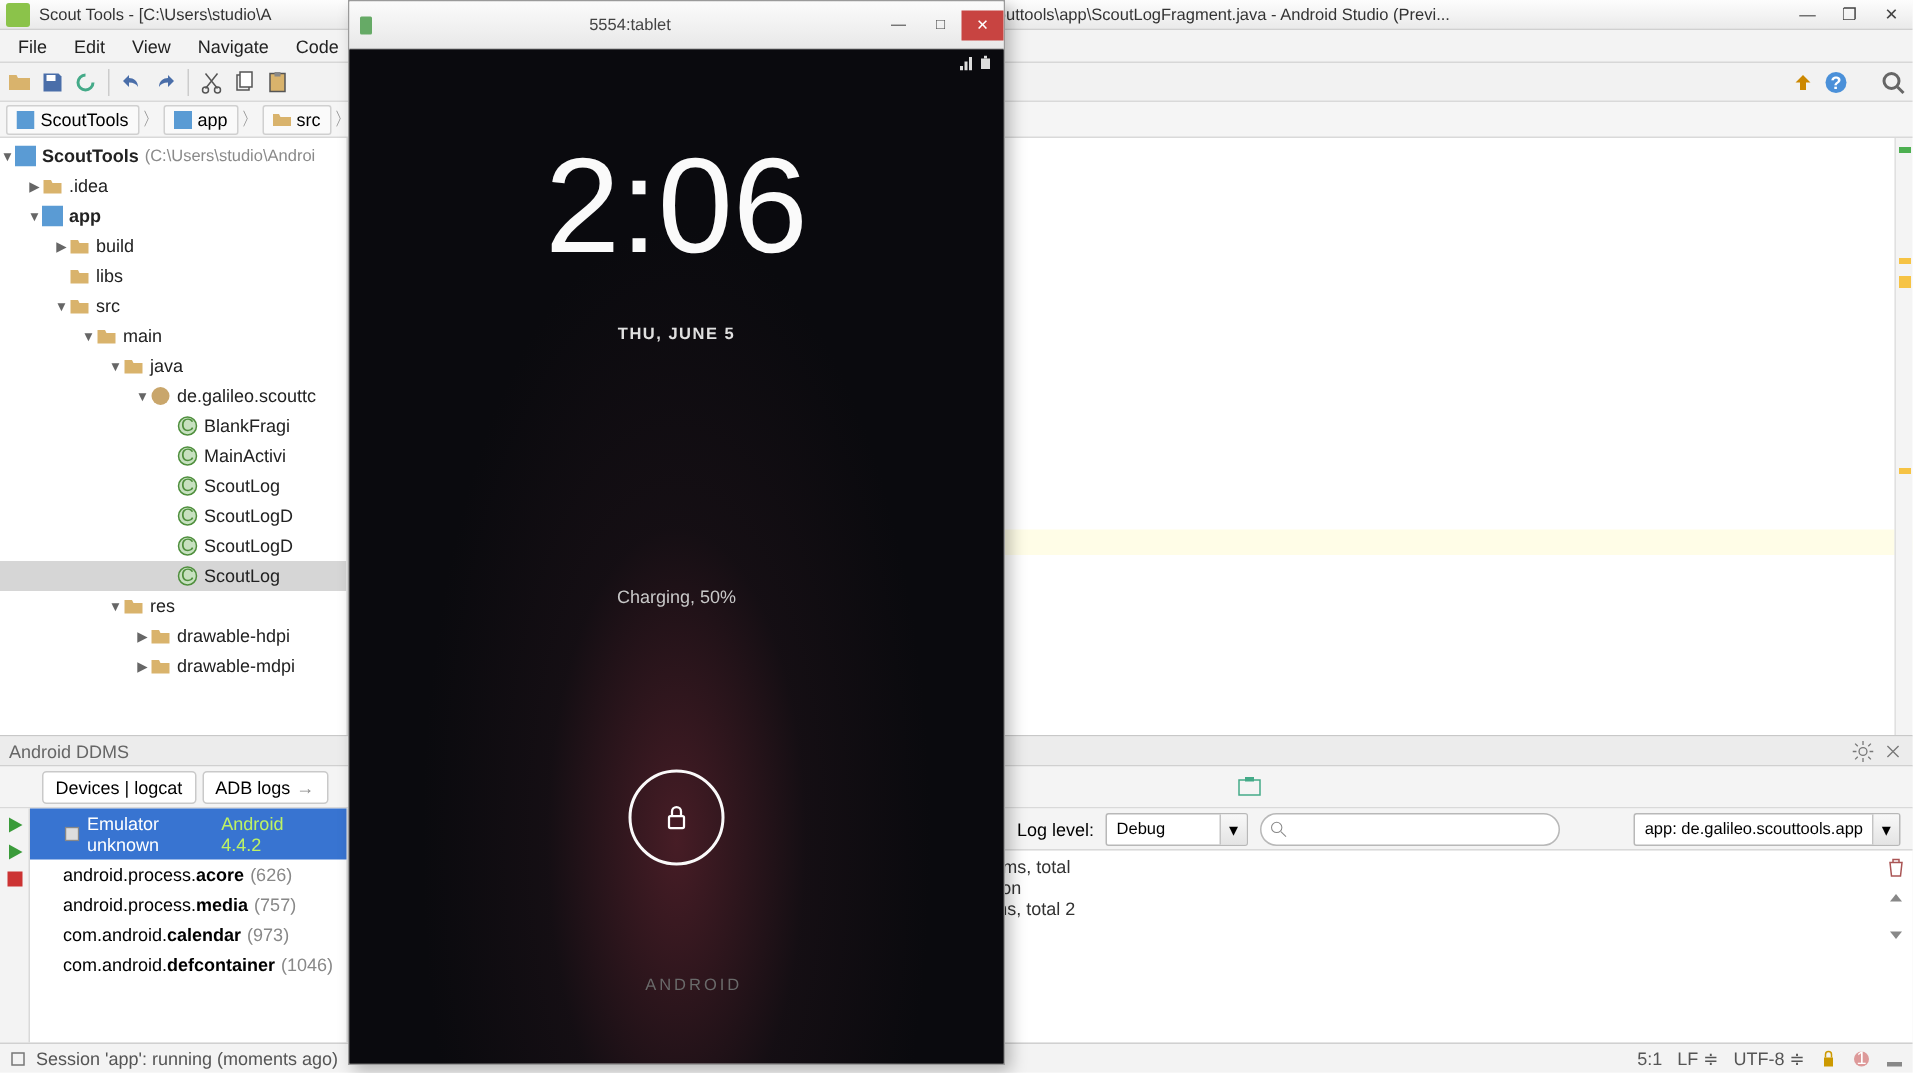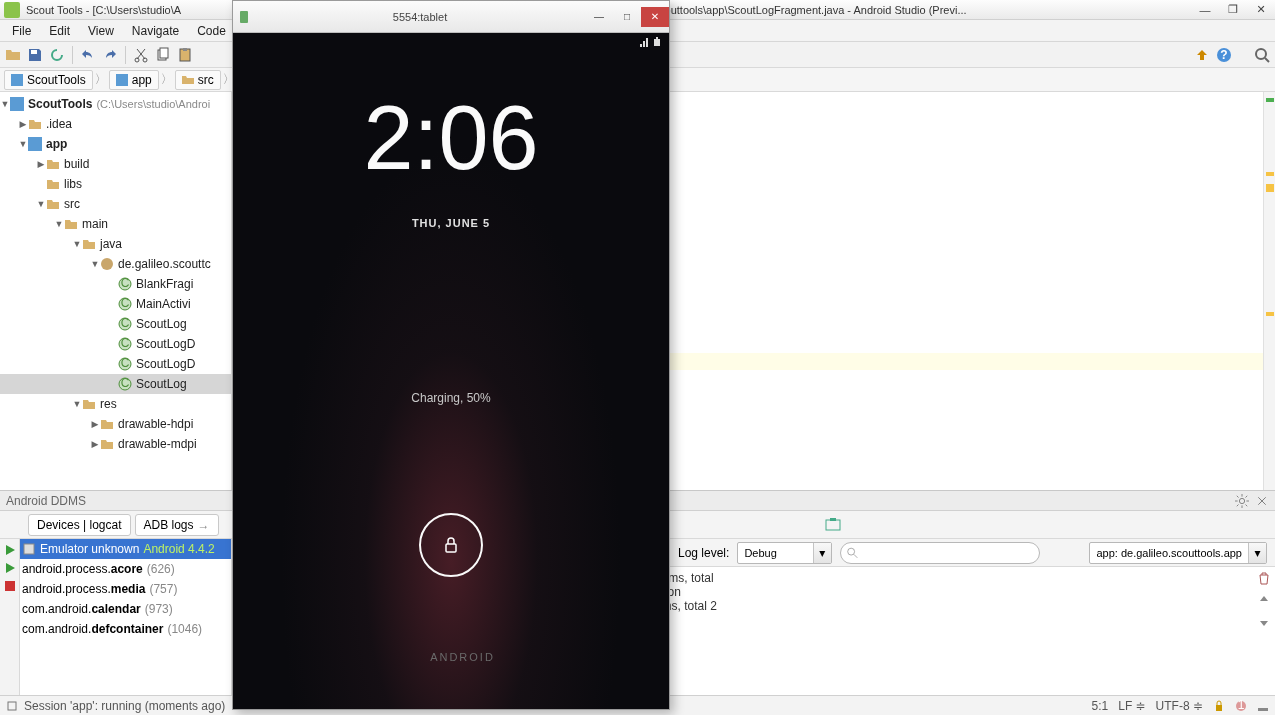--- a/index.html
+++ b/index.html
@@ -45,21 +45,21 @@
   .bottom-panel{height:205px;display:flex;flex-direction:column;border-top:1px solid #c8c8c8;}
   .bp-hdr{height:20px;background:#ececec;border-bottom:1px solid #d0d0d0;display:flex;align-items:center;padding:0 6px;color:#666;font-size:11px;}
   .bp-hdr .gear{margin-left:auto;}
   .bp-tabs{height:28px;background:#f4f4f4;border-bottom:1px solid #d9d9d9;display:flex;align-items:center;gap:4px;padding:0 4px;}
   .bp-tab{padding:3px 8px;border:1px solid #c9c9c9;background:#fff;border-radius:3px;font-size:11px;display:flex;align-items:center;gap:4px;}
   .bp-body{flex:1;display:flex;min-height:0;}
   .dev-side{width:20px;background:#f3f3f3;border-right:1px solid #d9d9d9;display:flex;flex-direction:column;align-items:center;gap:4px;padding-top:4px;}
   .dev-btn{width:14px;height:14px;}
   .dev-pane{width:212px;border-right:1px solid #d9d9d9;display:flex;flex-direction:column;}
   .dev-title{height:22px;display:flex;align-items:center;gap:4px;padding:0 4px;background:#fafafa;border-bottom:1px solid #e5e5e5;font-size:11px;font-weight:bold;}
-  .dev-row{padding:3px 2px;display:flex;align-items:center;gap:4px;font-size:11px;}
+  .dev-row{padding:3px 22px;display:flex;align-items:center;gap:4px;font-size:11px;}
   .dev-row.sel{background:#3874d1;color:#fff;}
   .dev-row .dim{color:#888;}
   .log-pane{flex:1;display:flex;flex-direction:column;min-width:0;}
   .log-tools{height:28px;background:#f4f4f4;display:flex;align-items:center;gap:8px;padding:0 8px;border-bottom:1px solid #d9d9d9;}
   .combo{display:flex;align-items:center;height:22px;border:1px solid #b8b8b8;background:#fff;border-radius:2px;}
   .combo .txt{padding:0 6px;font-size:11px;}
   .combo .cbtn{width:18px;height:20px;background:linear-gradient(#f8f8f8,#e4e4e4);display:flex;align-items:center;justify-content:center;border-left:1px solid #c4c4c4;}
   .searchbox{flex:0 0 200px;height:22px;border:1px solid #b8b8b8;border-radius:11px;background:#fff;display:flex;align-items:center;padding:0 6px;}
   .logcat{flex:1;font-family:Consolas,monospace;font-size:12px;white-space:pre;padding:4px 6px;color:#333;overflow:hidden;position:relative;}
   .log-hi{background:#b4e8b4;}

